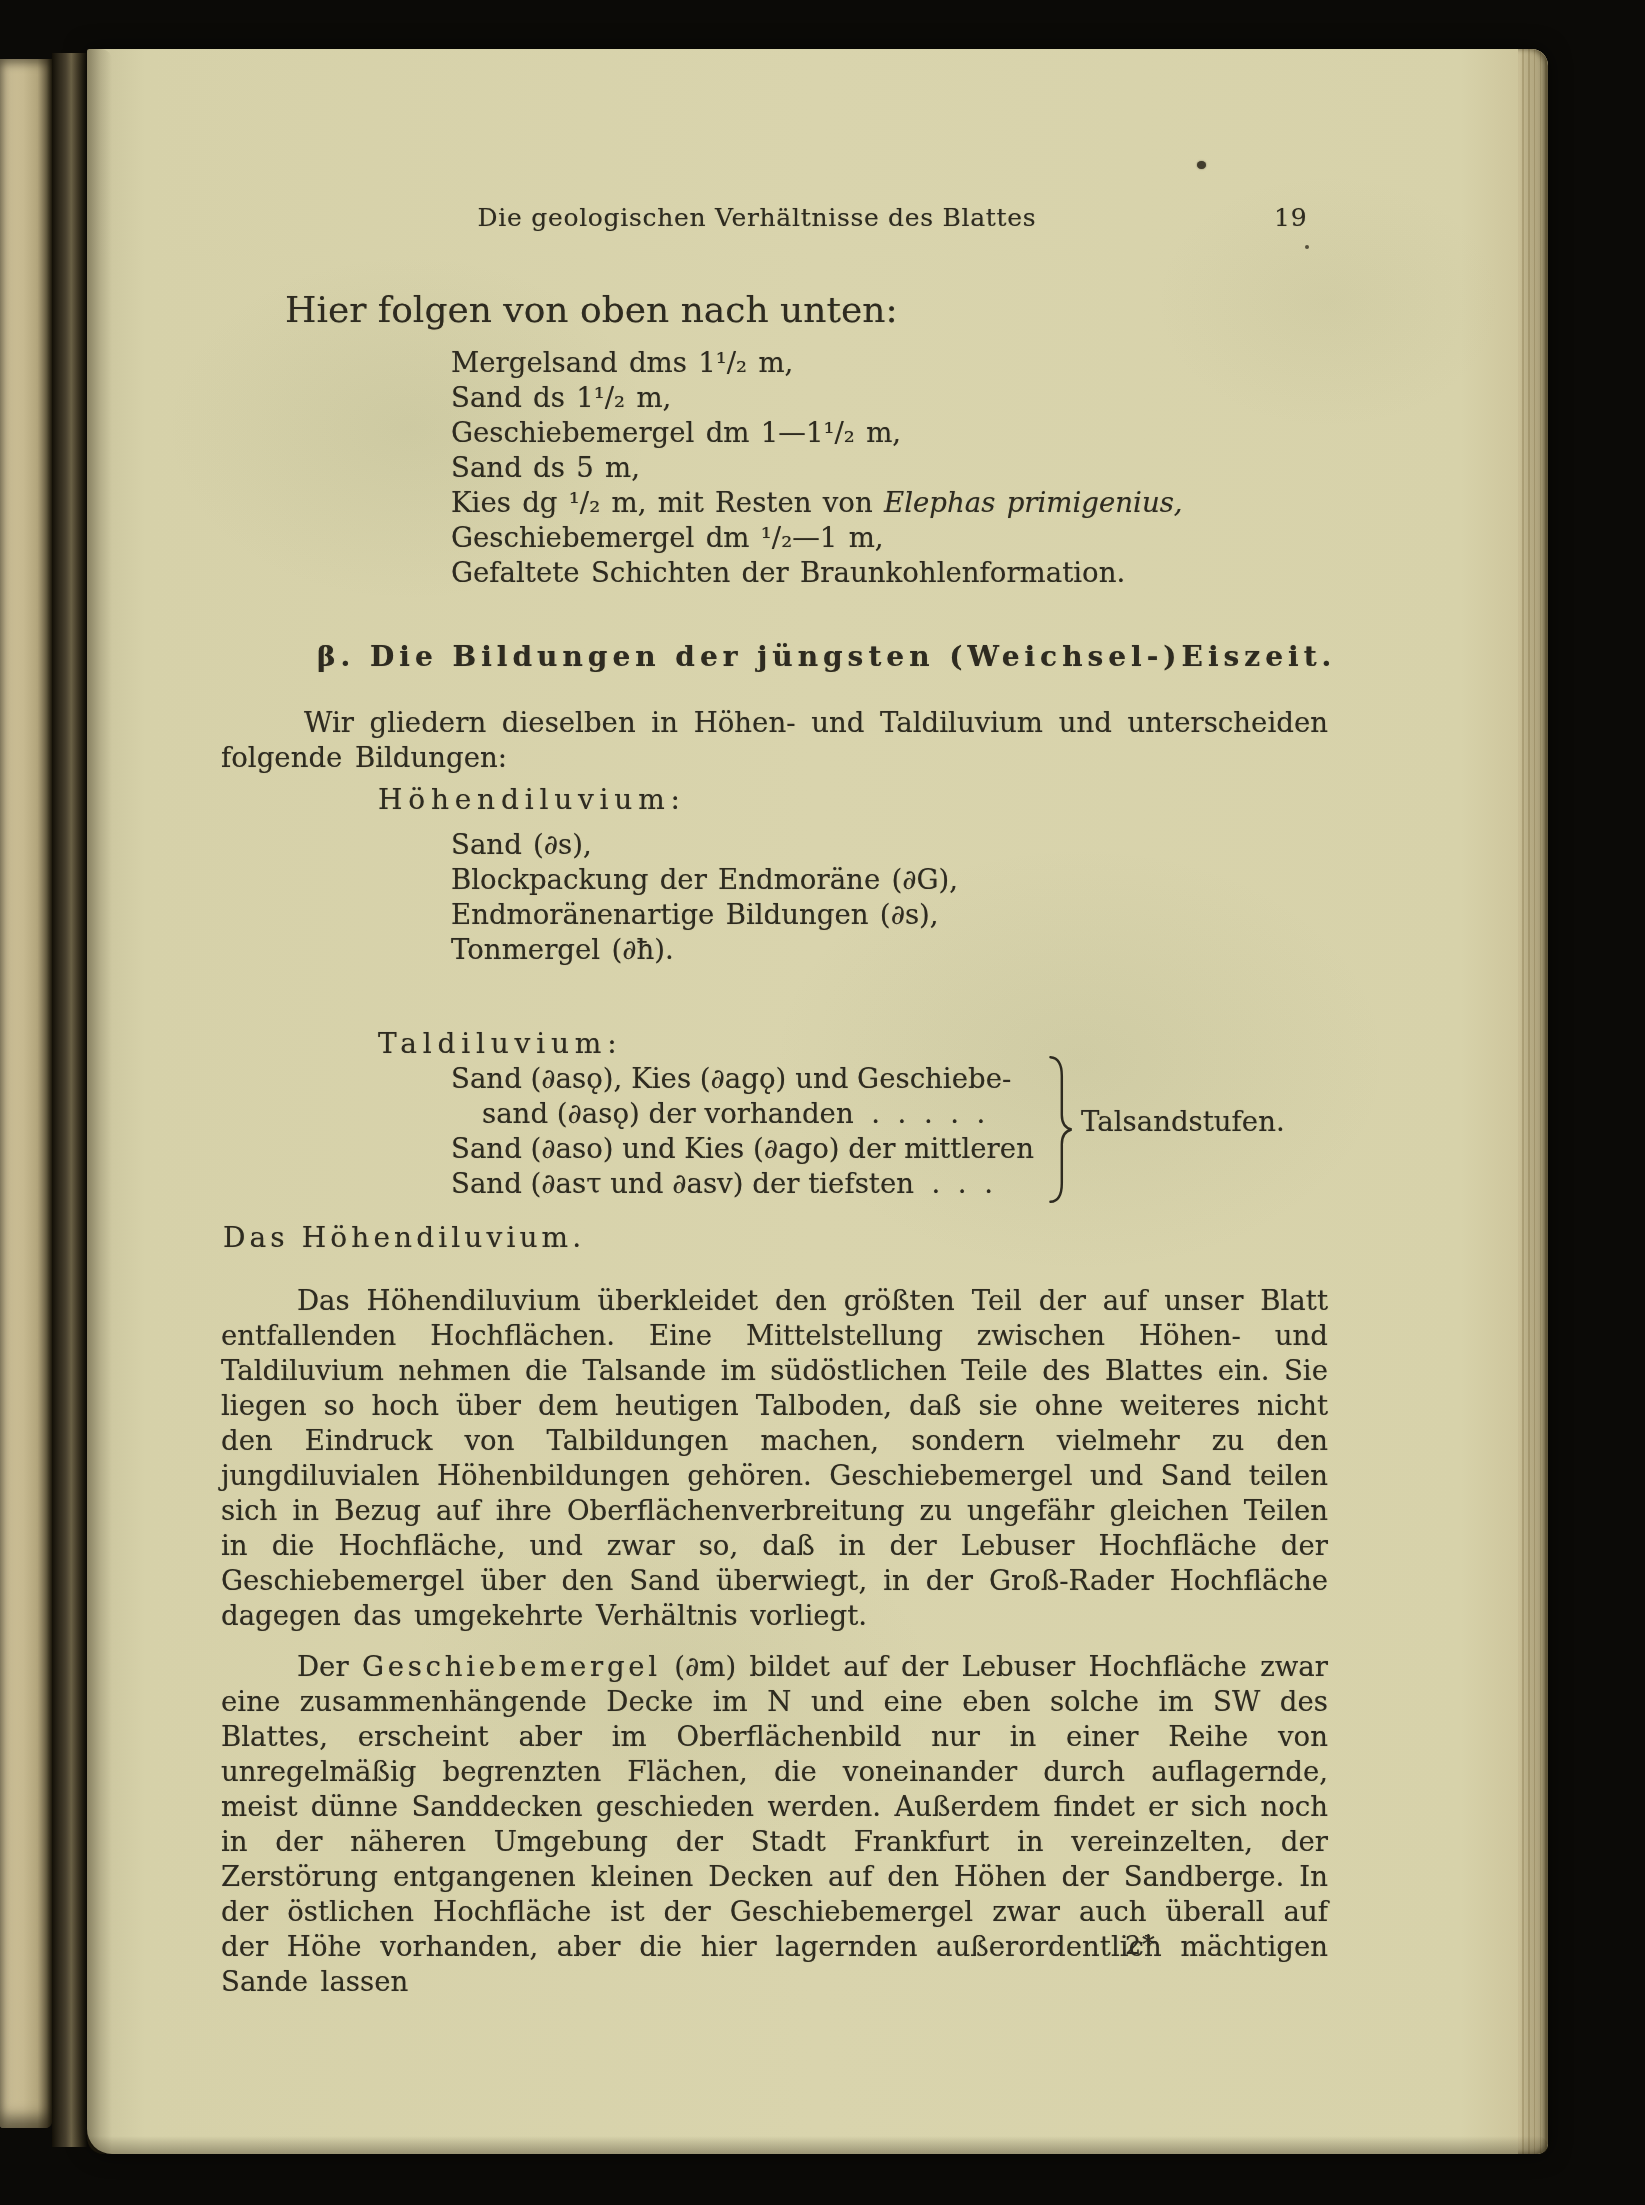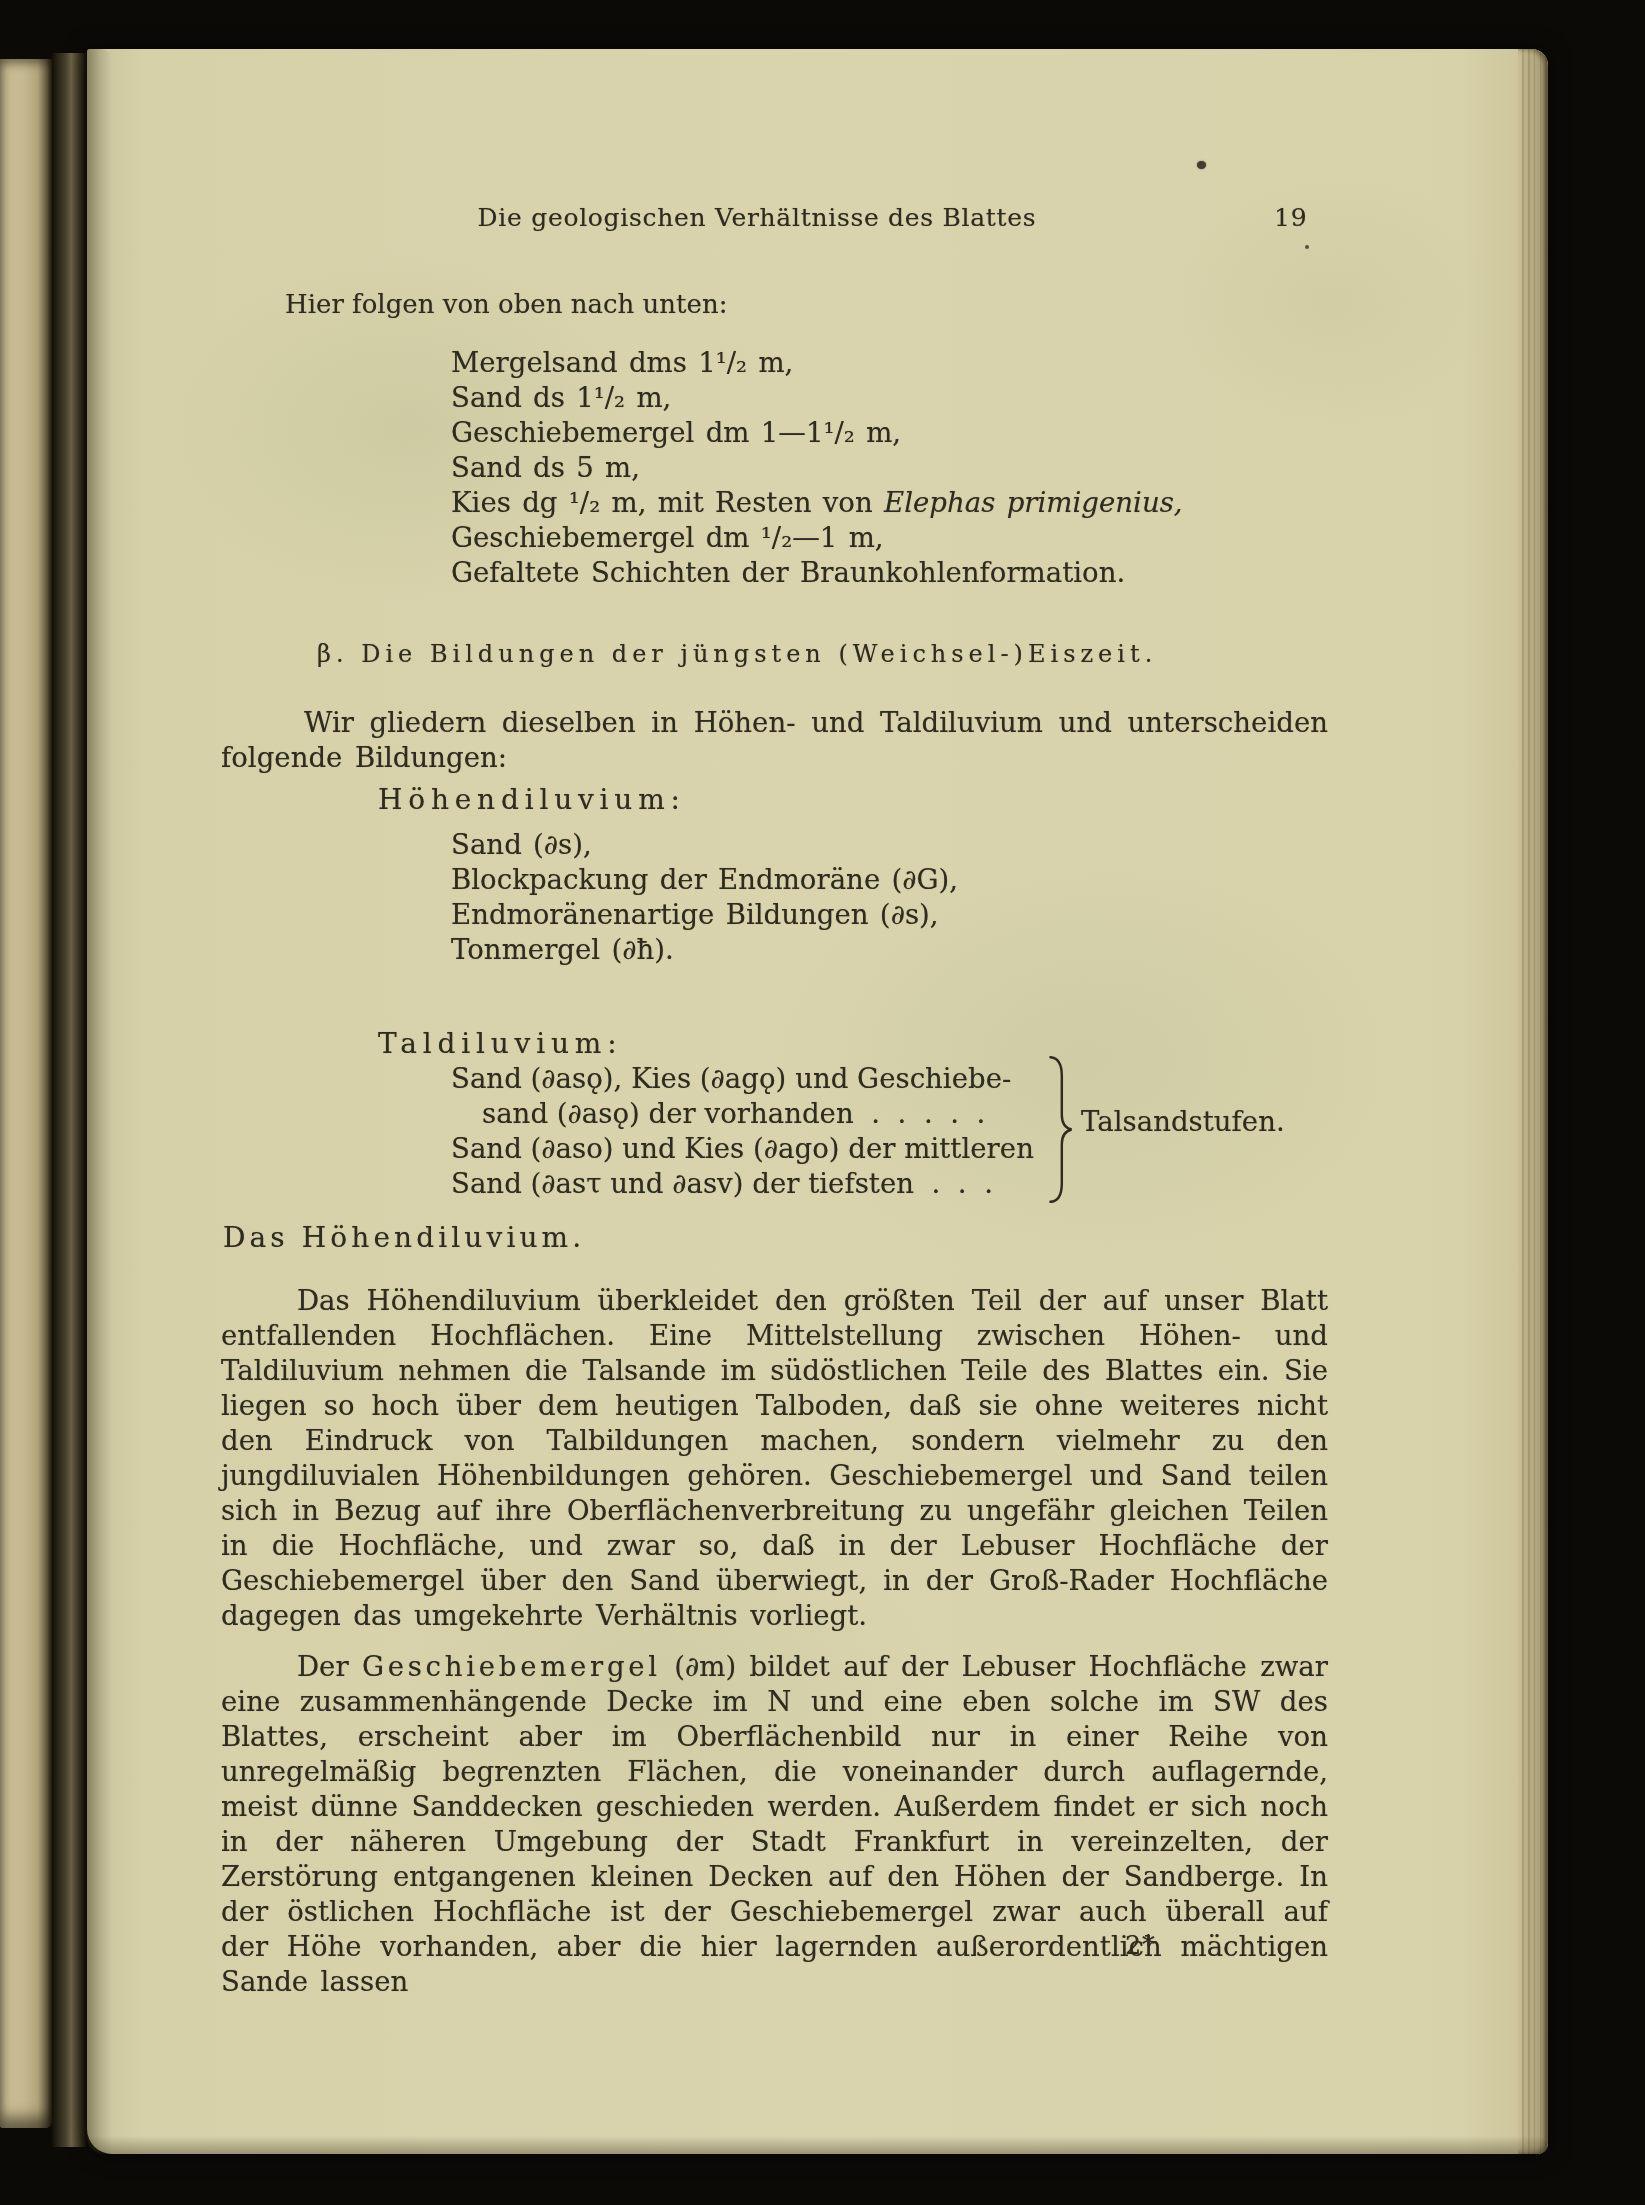--- a/index.html
+++ b/index.html
@@ -47,28 +47,28 @@
   
   .running-head{position:absolute;left:118px;top:154px;width:1104px;text-align:center;
     font-size:25px;letter-spacing:0.7px;}
   .running-head .rh-num{position:absolute;right:1.6px;top:0;letter-spacing:0.8px;}
 
   .speck{position:absolute;left:1110px;top:112px;width:9px;height:8.2px;border-radius:50%;
     background:#423d2e;box-shadow:0 0 1.6px rgba(66,61,46,.8);}
   .speck-small{position:absolute;left:1218px;top:196px;width:4.1px;height:4.1px;border-radius:50%;
     background:#55503c;}
 
-  .intro-line{position:absolute;left:198px;top:240px;margin:0;font-size:26px;}
+  .intro-line{position:absolute;left:198px;top:240px;margin:0;font-size:36px;}
 
   .list{position:absolute;font-size:27.6px;line-height:35px;word-spacing:2.5px;}
   .strata-list{left:364px;top:296px;}
   .hoehen-list{left:364px;top:778px;}
   .it{font-style:italic;}
 
-  .beta-heading{position:absolute;left:230px;top:591px;margin:0;font-size:24px;font-weight:normal;
+  .beta-heading{position:absolute;left:230px;top:591px;margin:0;font-size:28px;font-weight:bold;
     letter-spacing:5px;}
 
   .para{position:absolute;left:118px;width:1107px;margin:16px;font-size:27.6px;line-height:35px;
     text-align:justify;word-spacing:3.7px;}
   .intro-para{top:640px;text-indent:83px;}
   .para1{top:1218px;text-indent:76px;}
   .para2{top:1584px;text-indent:76px;}
   .sperr{letter-spacing:3.7px;}
 
   .list-label{position:absolute;left:291px;margin:0;font-size:28px;font-weight:normal;letter-spacing:5.8px;}

